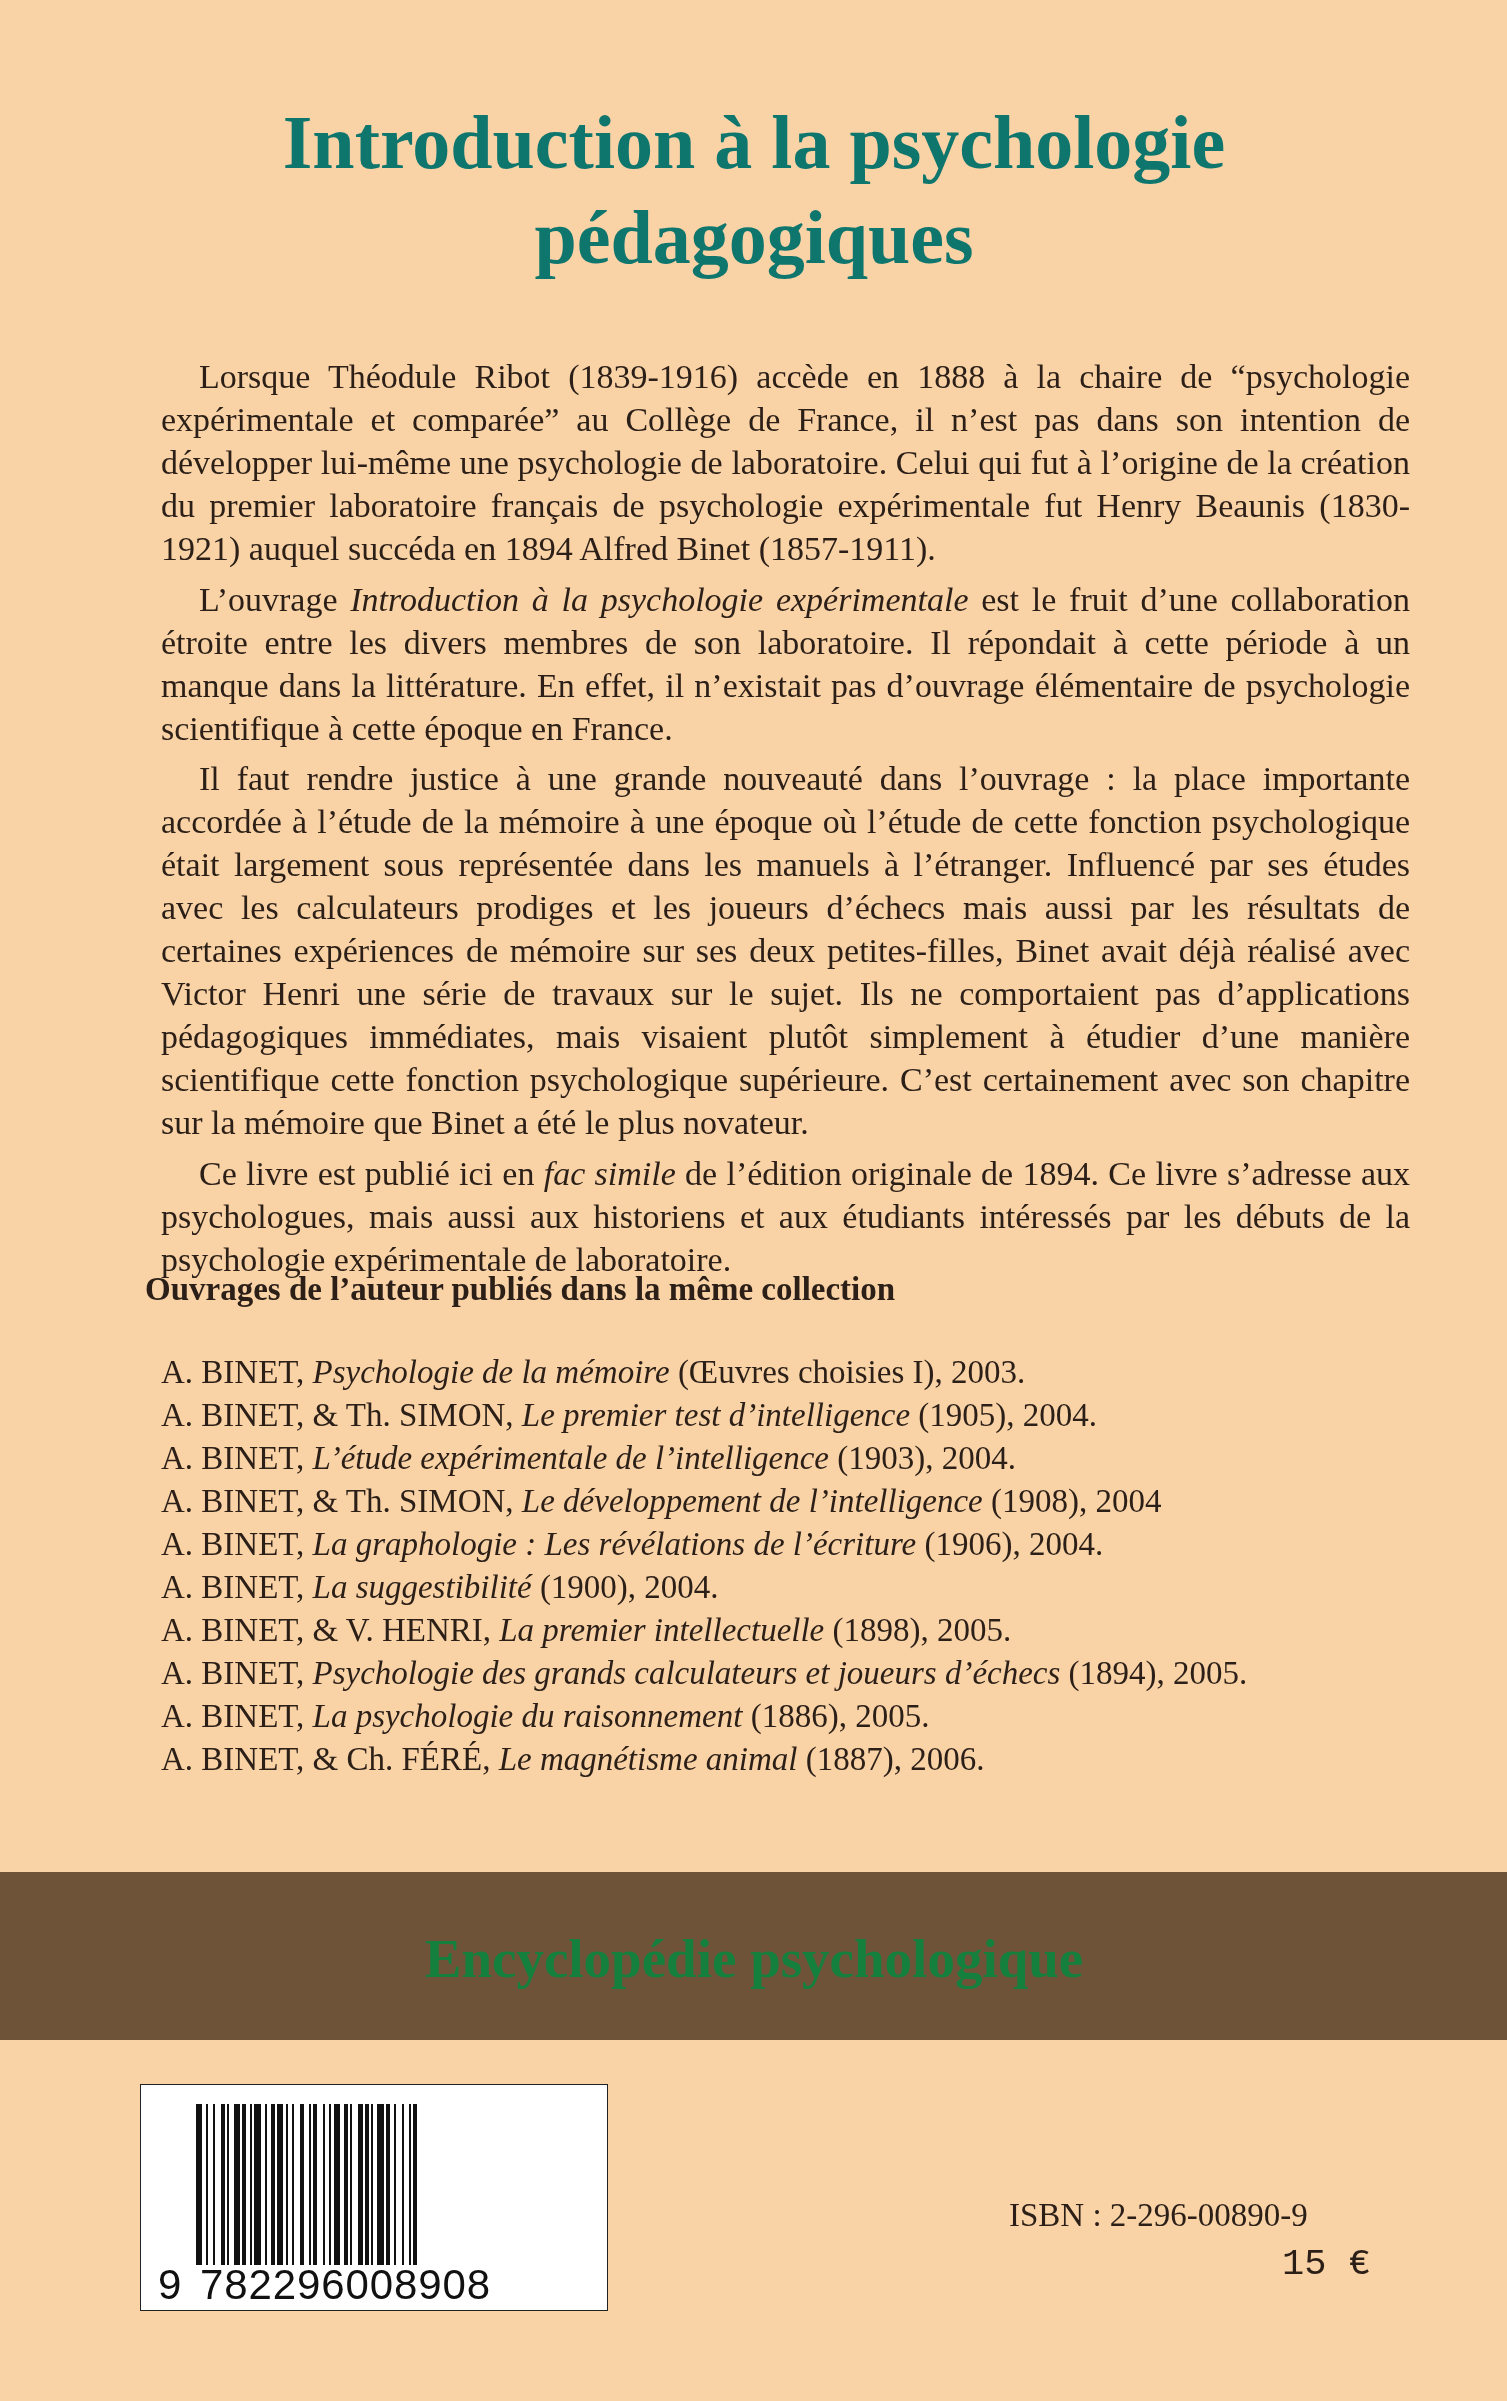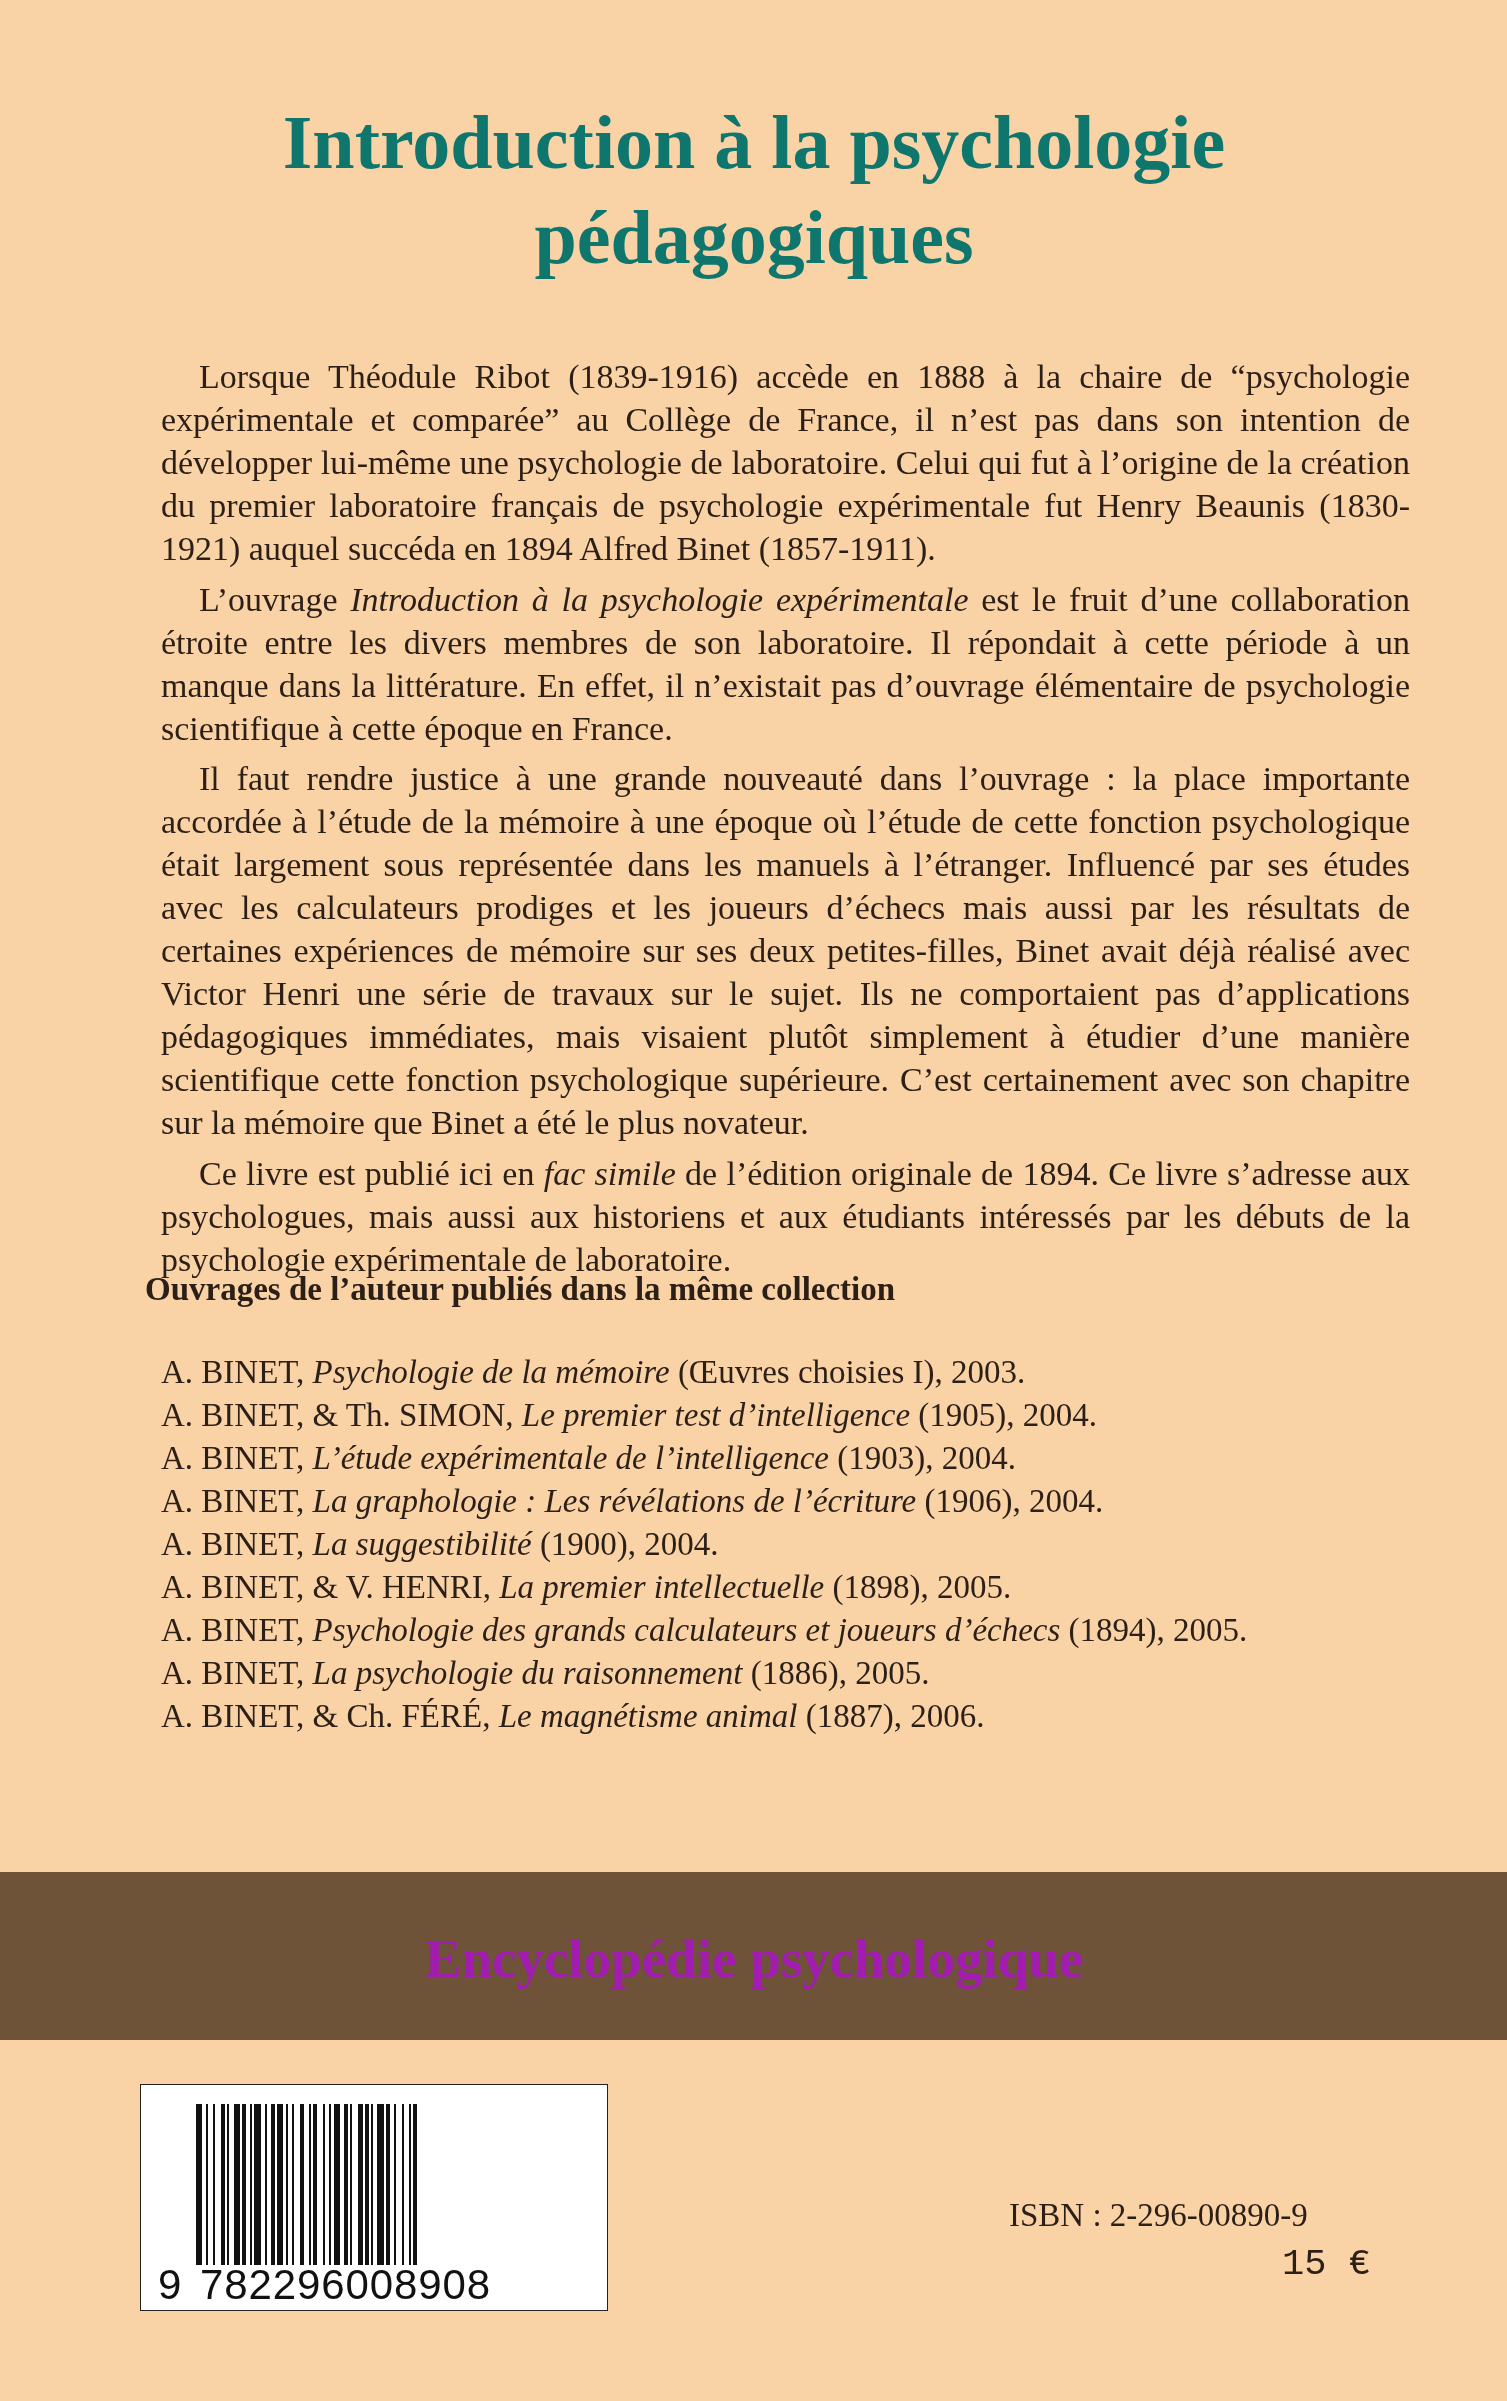--- a/index.html
+++ b/index.html
@@ -30,21 +30,21 @@
     position:absolute; left:161px; top:1351px; width:1249px;
     font-size:33px; line-height:43px;
   }
   .works div { white-space:nowrap; }
   .band {
     position:absolute; left:0; top:1872px; width:1508px; height:168px;
     background:#6f5338;
   }
   .band-text {
     position:absolute; left:0; top:1926px; width:1508px;
-    text-align:center; color:#a21caf; font-weight:bold;
+    text-align:center; color:#15803d; font-weight:bold;
     font-size:55px; line-height:66px;
   }
   .barcode-box {
     position:absolute; left:140px; top:2084px; width:466px; height:225px;
     background:#ffffff; border:1.9px solid #222;
   }
   .bars {
     position:absolute; left:55px; top:19px; width:397px; height:161px;
     display:flex; align-items:stretch;
   }
@@ -87,20 +87,21 @@
     <span>Ce livre est publié ici en </span><i>fac simile</i><span> de l’édition originale de 1894. Ce livre s’adresse aux psychologues, mais aussi aux historiens et aux étudiants intéressés par les débuts de la psychologie expérimentale de laboratoire.</span>
   </p>
 </div>
 
 <div class="works-heading">Ouvrages de l’auteur publiés dans la même collection</div>
 
 <div class="works">
   <div><span>A. BINET, </span><i>Psychologie de la mémoire</i><span> (Œuvres choisies I), 2003.</span></div>
   <div><span>A. BINET, &amp; Th. SIMON, </span><i>Le premier test d’intelligence</i><span> (1905), 2004.</span></div>
   <div><span>A. BINET, </span><i>L’étude expérimentale de l’intelligence</i><span> (1903), 2004.</span></div>
+  <div><span>A. BINET, &amp; Th. SIMON, </span><i>Le développement de l’intelligence</i><span> (1908), 2004</span></div>
   <div><span>A. BINET, </span><i>La graphologie : Les révélations de l’écriture</i><span> (1906), 2004.</span></div>
   <div><span>A. BINET, </span><i>La suggestibilité</i><span> (1900), 2004.</span></div>
   <div><span>A. BINET, &amp; V. HENRI, </span><i>La premier intellectuelle</i><span> (1898), 2005.</span></div>
   <div><span>A. BINET, </span><i>Psychologie des grands calculateurs et joueurs d’échecs</i><span> (1894), 2005.</span></div>
   <div><span>A. BINET, </span><i>La psychologie du raisonnement</i><span> (1886), 2005.</span></div>
   <div><span>A. BINET, &amp; Ch. FÉRÉ, </span><i>Le magnétisme animal</i><span> (1887), 2006.</span></div>
 </div>
 
 <div class="band"></div>
 <div class="band-text">Encyclopédie psychologique</div>

